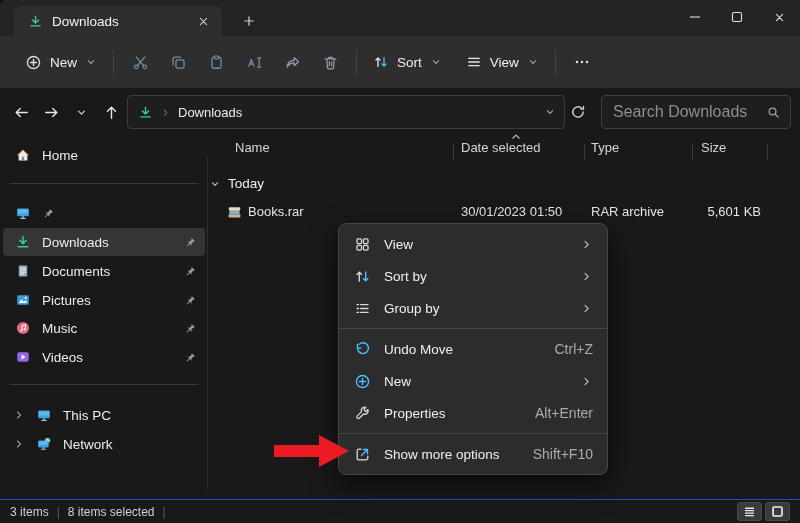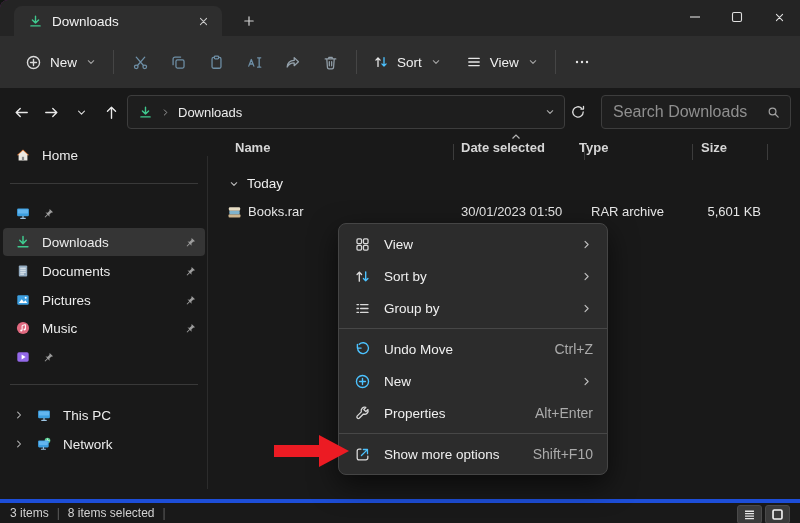--- a/index.html
+++ b/index.html
@@ -37,39 +37,39 @@
   .sidebar { position:absolute; left:0; top:136px; width:208px; bottom:24px; background:#191919; }
   .side-row { position:absolute; left:3px; width:202px; height:28px; border-radius:4px; display:flex; align-items:center; padding:0 8px 0 12px; gap:11px; font-size:13.5px; color:#ededed; }
   .side-row .lbl { flex:1; white-space:nowrap; }
   .side-row.sel { background:#353535; }
   .side-row .chev { width:12px; display:flex; }
   .side-div { position:absolute; left:10px; width:188px; height:1px; background:#393939; }
   .side-edge { position:absolute; left:207px; top:20px; bottom:10px; width:1px; background:#2c2c2c; }
 
   
   .main { position:absolute; left:208px; top:136px; right:0; bottom:24px; background:#191919; }
-  .colhead { position:absolute; top:4px; font-size:13px; color:#d6d6d6;font-weight:bold; }
+  .colhead { position:absolute; top:4px; font-size:13px; color:#d6d6d6; }
   .col-div { position:absolute; top:8px; width:1px; height:16px; background:#3c3c3c; }
   .sort-caret { position:absolute; top:-3px; color:#b5b5b5; }
-  .group-row { position:absolute; left:20px; top:40px; display:flex; align-items:center; gap:7px; font-size:13.5px; color:#efefef; }
+  .group-row { position:absolute; left:1px; top:40px; display:flex; align-items:center; gap:7px; font-size:13.5px; color:#efefef; }
   .file-row { position:absolute; left:0; top:64px; width:560px; height:26px; }
   .file-row .cell { position:absolute; top:4px; font-size:13px; color:#e6e6e6; white-space:nowrap; }
 
   
   .ctx { position:absolute; left:338px; top:223px; width:270px; background:#2c2c2c; border:1px solid #454545; border-radius:8px; box-shadow:0 10px 28px rgba(0,0,0,.6); padding:4px 0; z-index:30; }
   .ctx-item { height:32px; margin:0 4px; border-radius:4px; display:flex; align-items:center; padding:0 10px 0 11px; gap:13px; font-size:13.5px; color:#f0f0f0; }
   .ctx-item .lbl { flex:1; white-space:nowrap; }
   .ctx-item .short { font-size:14px; color:#ababab; }
   .ctx-sep { height:1px; background:#474747; margin:4px 0; }
 
   
   .red-arrow { position:absolute; left:274px; top:434px; z-index:40; }
 
   
-  .statusbar { position:absolute; left:0; bottom:0; width:800px; height:24px; background:#191919; border-top:4px solid #1d4ed8; display:flex; align-items:center; padding:0 10px; font-size:12px; color:#d2d2d2; }
+  .statusbar { position:absolute; left:0; bottom:0; width:800px; height:24px; background:#191919; border-top:1px solid #1d4ed8; display:flex; align-items:center; padding:0 10px; font-size:12px; color:#d2d2d2; }
   .sb-sep { color:#5e5e5e; margin:0 8px; }
   .sb-right { position:absolute; right:10px; top:2px; display:flex; gap:3px; }
   .sb-toggle { width:25px; height:19px; background:#3a3a3a; border:1px solid #4a4a4a; border-radius:3px; display:flex; align-items:center; justify-content:center; }
 
   svg { display:block; }
 </style>
 </head>
 <body>
 
 <svg width="0" height="0" style="position:absolute">
@@ -327,20 +327,21 @@
       <span class="lbl">Music</span>
       <svg width="13" height="13">
           <use href="#i-pin"></use>
         </svg>
     </div>
     <div class="side-row" style="top:207px">
       <svg width="16" height="16" viewBox="0 0 16 16">
           <rect x="2.3" y="3.3" width="11.4" height="9.4" rx="1.7" fill="#9368e8"></rect>
           <path d="M6.6 5.6v4.8L10.6 8z" fill="#fff"></path>
         </svg>
+      <span class="lbl">Videos</span>
       <svg width="13" height="13">
           <use href="#i-pin"></use>
         </svg>
     </div>
     <div class="side-div" style="top:248px"></div>
 
     <div class="side-row" style="top:265px; padding-left:10px">
       <span class="chev" style="color:#b8b8b8">
           <svg width="12" height="12">
             <use href="#i-chevright"></use>
@@ -370,21 +371,21 @@
   </div>
 
   <div class="main">
     <span class="colhead" style="left:27px">Name</span>
     <span class="colhead" style="left:253px">Date selected</span>
     <span class="sort-caret" style="left:303px">
         <svg width="10" height="8" viewBox="0 0 10 8">
           <path d="M1.5 5.5 5 2l3.5 3.5" fill="none" stroke="#b5b5b5" stroke-width="1.2"></path>
         </svg>
       </span>
-    <span class="colhead" style="left:371px">Type</span>
+    <span class="colhead" style="left:383px">Type</span>
     <span class="colhead" style="left:493px">Size</span>
     <span class="col-div" style="left:245px"></span>
     <span class="col-div" style="left:376px"></span>
     <span class="col-div" style="left:484px"></span>
     <span class="col-div" style="left:559px"></span>
 
     <div class="group-row">
       <svg width="12" height="12" style="color:#c2c2c2">
           <use href="#i-chevdown"></use>
         </svg>

